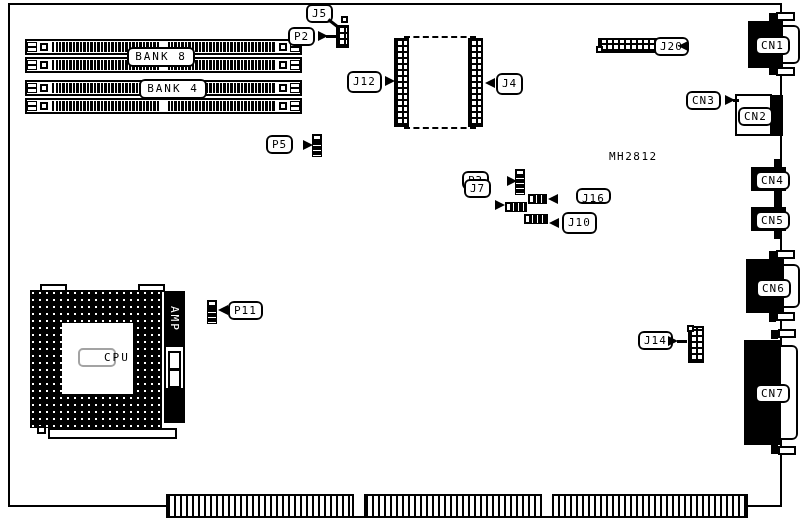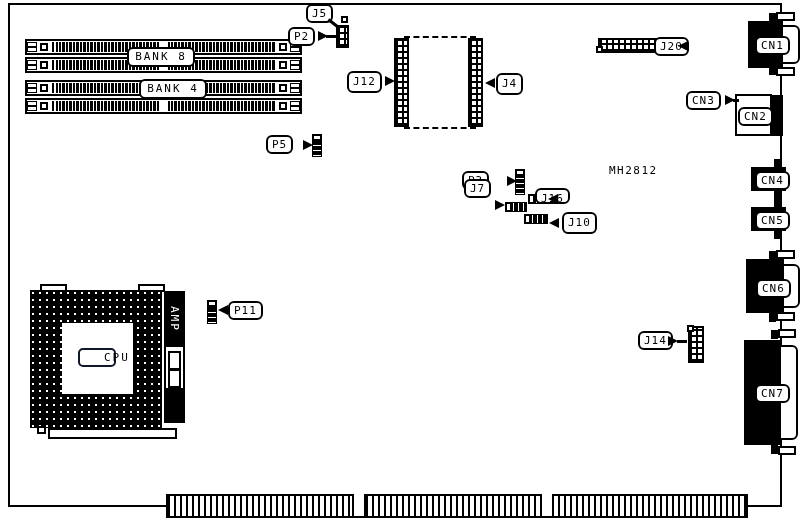--- a/index.html
+++ b/index.html
@@ -74,21 +74,21 @@
     border-radius:0 6px 6px 0; z-index:4; }
   .tab { position:absolute; background:#fff; border:2px solid #000; z-index:4; }
   .nub { position:absolute; background:#000; z-index:4; }
   
   .cpu-socket { position:absolute; left:30px; top:290px; width:132px; height:138px;
     background:#000;
     background-image: radial-gradient(circle at 3px 3px,#fff 1.1px,transparent 1.5px);
     background-size:7px 7px; z-index:2; }
   .cpu-inner { position:absolute; left:32px; top:33px; width:71px; height:71px; background:#fff; }
   .cpu-label { position:absolute; left:16px; top:25px; width:38px; height:19px;
-    background:#fff; border:2px solid #0f172a; border-radius:5px;
+    background:#fff; border:2px solid #a3a3a3; border-radius:5px;
     font-size:11px; line-height:15px; letter-spacing:2px; text-align:center;padding-left:24px; }
   .amp-strip { position:absolute; left:164px; top:291px; width:21px; height:132px;
     border:2px solid #000; background:#fff; z-index:2; }
   .amp-top { position:absolute; left:0; top:0; right:0; height:54px; background:#000; }
   .amp-text { position:absolute; left:-1px; top:16px; width:19px;
     color:#fff; font-size:11px; letter-spacing:2px;
     transform: rotate(90deg); transform-origin: center; white-space:nowrap; }
   .amp-cell { position:absolute; left:2px; right:2px; height:19px;
     border:2px solid #000; background:#fff; }
   .amp-bot { position:absolute; left:0; right:0; bottom:0; height:33px; background:#000; }
@@ -232,21 +232,21 @@
   <div class="tab" style="left:776px;top:312px;width:19px;height:9px"></div>
 
   <div class="nub" style="left:771px;top:330px;width:7px;height:9px"></div>
   <div class="tab" style="left:778px;top:329px;width:18px;height:9px"></div>
   <div class="blk" style="left:744px;top:340px;width:37px;height:105px"></div>
   <div class="dsub" style="left:779px;top:345px;width:19px;height:95px"></div>
   <div class="label" style="left:755px;top:384px">CN7</div>
   <div class="nub" style="left:771px;top:445px;width:7px;height:9px"></div>
   <div class="tab" style="left:778px;top:446px;width:18px;height:9px"></div>
 
-  <div class="parttext" style="left:609px;top:164px">MH2812</div>
+  <div class="parttext" style="left:609px;top:150px">MH2812</div>
 
   <div class="label" style="left:266px;top:135px">P5</div>
   <div class="tri-r" style="left:303px;top:140px"></div>
   <div class="vjump" style="left:312px;top:134px;height:23px">
       <div class="vjtop"></div>
       <div class="vjbody"></div>
     </div>
 
   <div class="label" style="left:462px;top:171px">P3</div>
   <div class="tri-r" style="left:507px;top:176px"></div>
@@ -259,21 +259,21 @@
   <div class="tri-r" style="left:495px;top:200px"></div>
   <div class="hjump" style="left:505px;top:202px;width:22px">
       <div class="hjleft"></div>
       <div class="hjbody"></div>
     </div>
 
   <div class="hjump" style="left:528px;top:194px;width:19px">
       <div class="hjleft"></div>
       <div class="hjbody"></div>
     </div>
-  <div class="label" style="left:535px;top:188px;height:16px;line-height:18px">J16</div>
+  <div class="label" style="left:576px;top:188px;height:16px;line-height:18px">J16</div>
   <div class="tri-l" style="left:548px;top:194px"></div>
 
   <div class="hjump" style="left:524px;top:214px;width:24px">
       <div class="hjleft"></div>
       <div class="hjbody"></div>
     </div>
   <div class="label" style="left:562px;top:212px;height:22px;line-height:18px">J10</div>
   <div class="tri-l" style="left:549px;top:218px"></div>
 
   <div class="vjump" style="left:207px;top:300px;height:24px">

